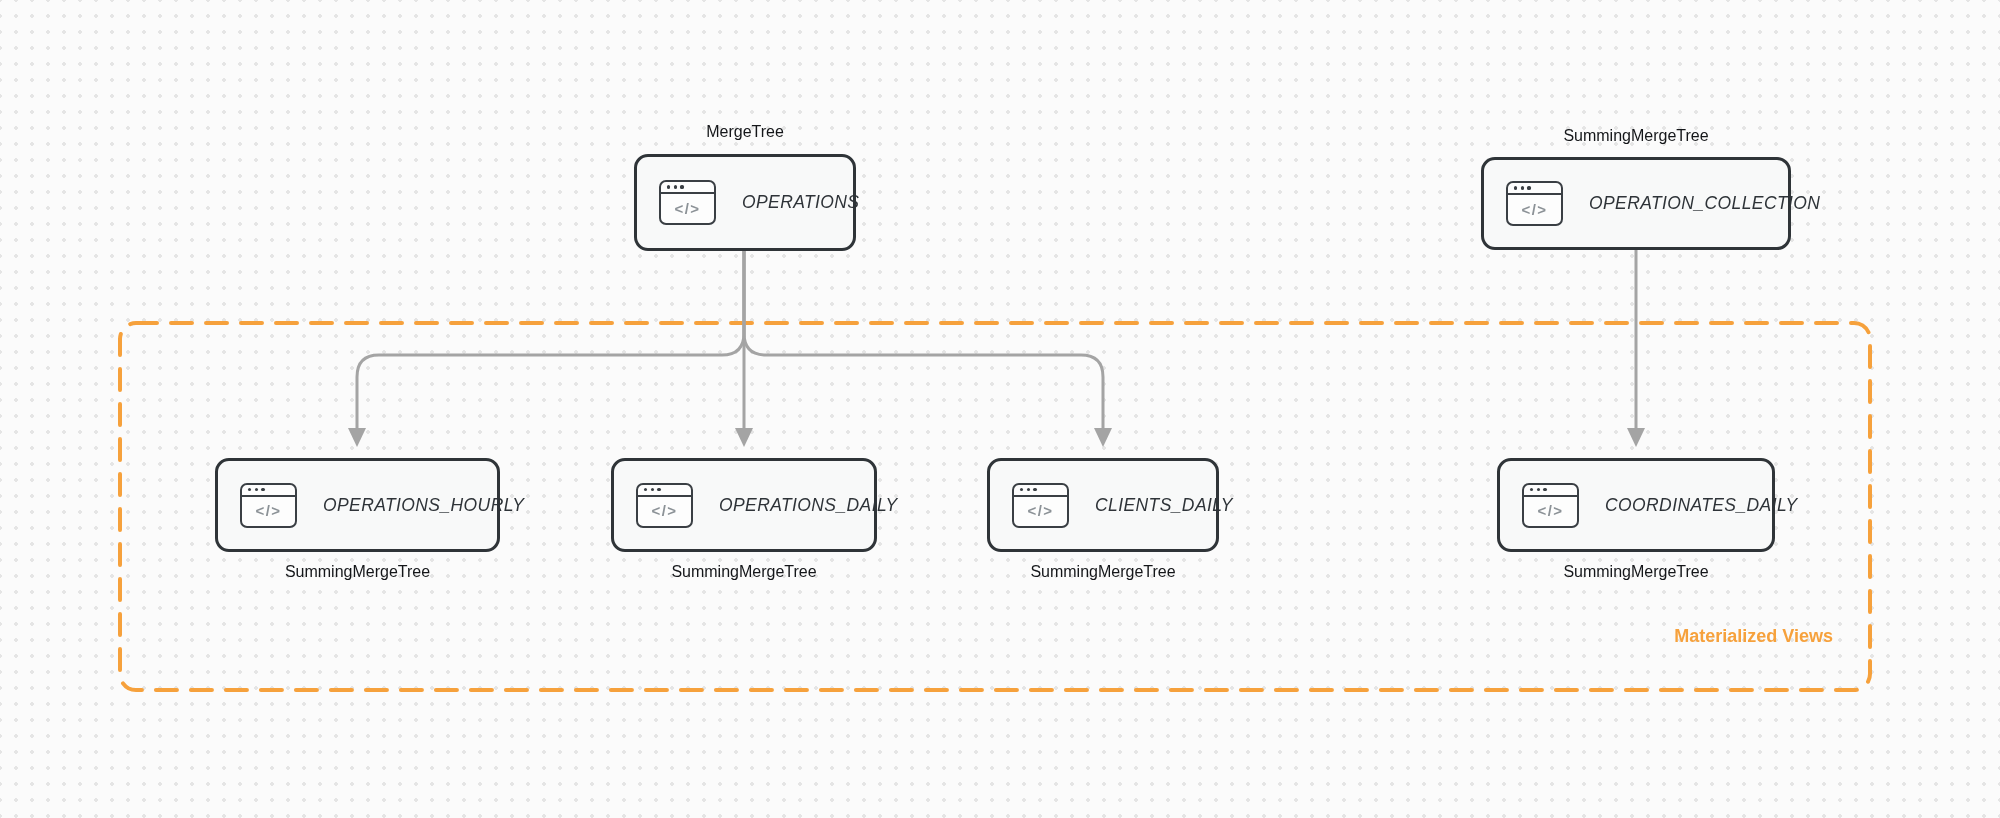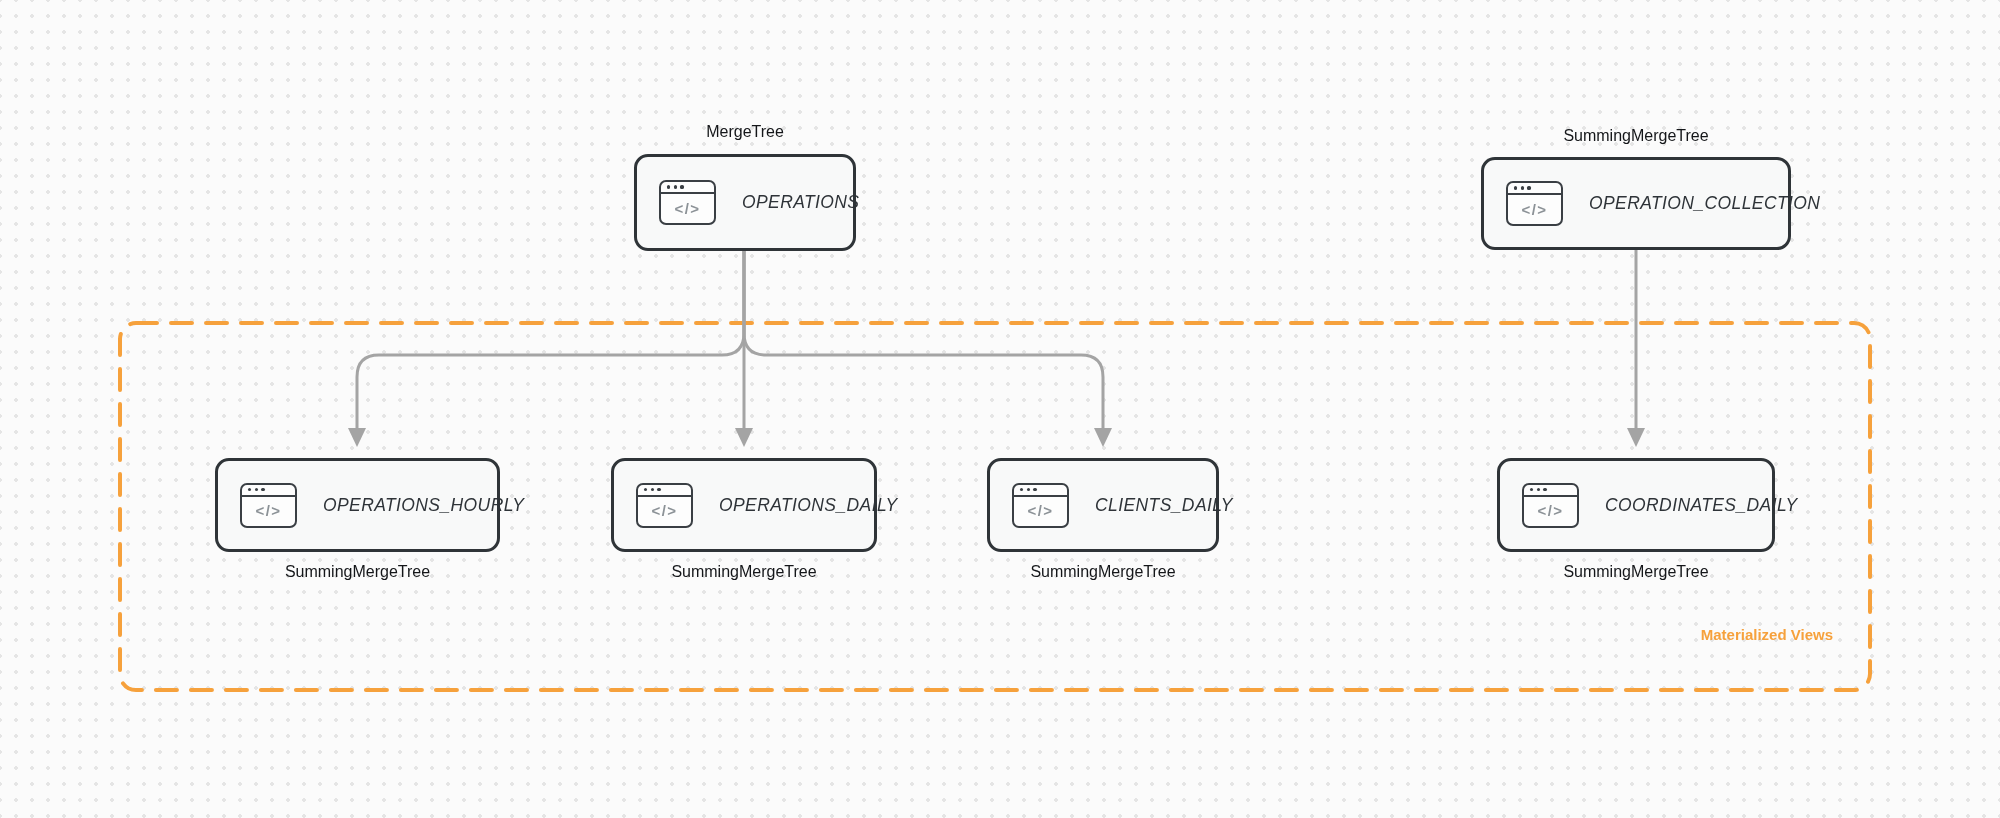--- a/index.html
+++ b/index.html
@@ -30,21 +30,21 @@
   .win-top { height:12px; border-bottom:2px solid #3A3F44; display:flex; align-items:center; gap:3.5px; padding-left:6px; }
   .win-dot { width:3.2px; height:3.2px; border-radius:50%; background:#3A3F44; }
   .win-body { height:28px; display:flex; align-items:center; justify-content:center; color:#8C9297; font-weight:700; font-size:15px; letter-spacing:1.5px; }
 
   .engine {
     position:absolute; text-align:center; font-size:16px;
     color:#141619; font-weight:500; white-space:nowrap;
   }
 
   .group-label {
-    position:absolute; font-size:15px; font-weight:600;
+    position:absolute; font-size:18px; font-weight:600;
     color:#F6A13C; text-align:right; white-space:nowrap;
   }
 </style>
 </head>
 <body>
 
 <div class="canvas">
 
   <svg class="edge-layer">
     <rect x="120" y="323" width="1750" height="367" rx="16" fill="none" stroke="#F6A13C" stroke-width="4" stroke-dasharray="21 14" stroke-linecap="round"></rect>

